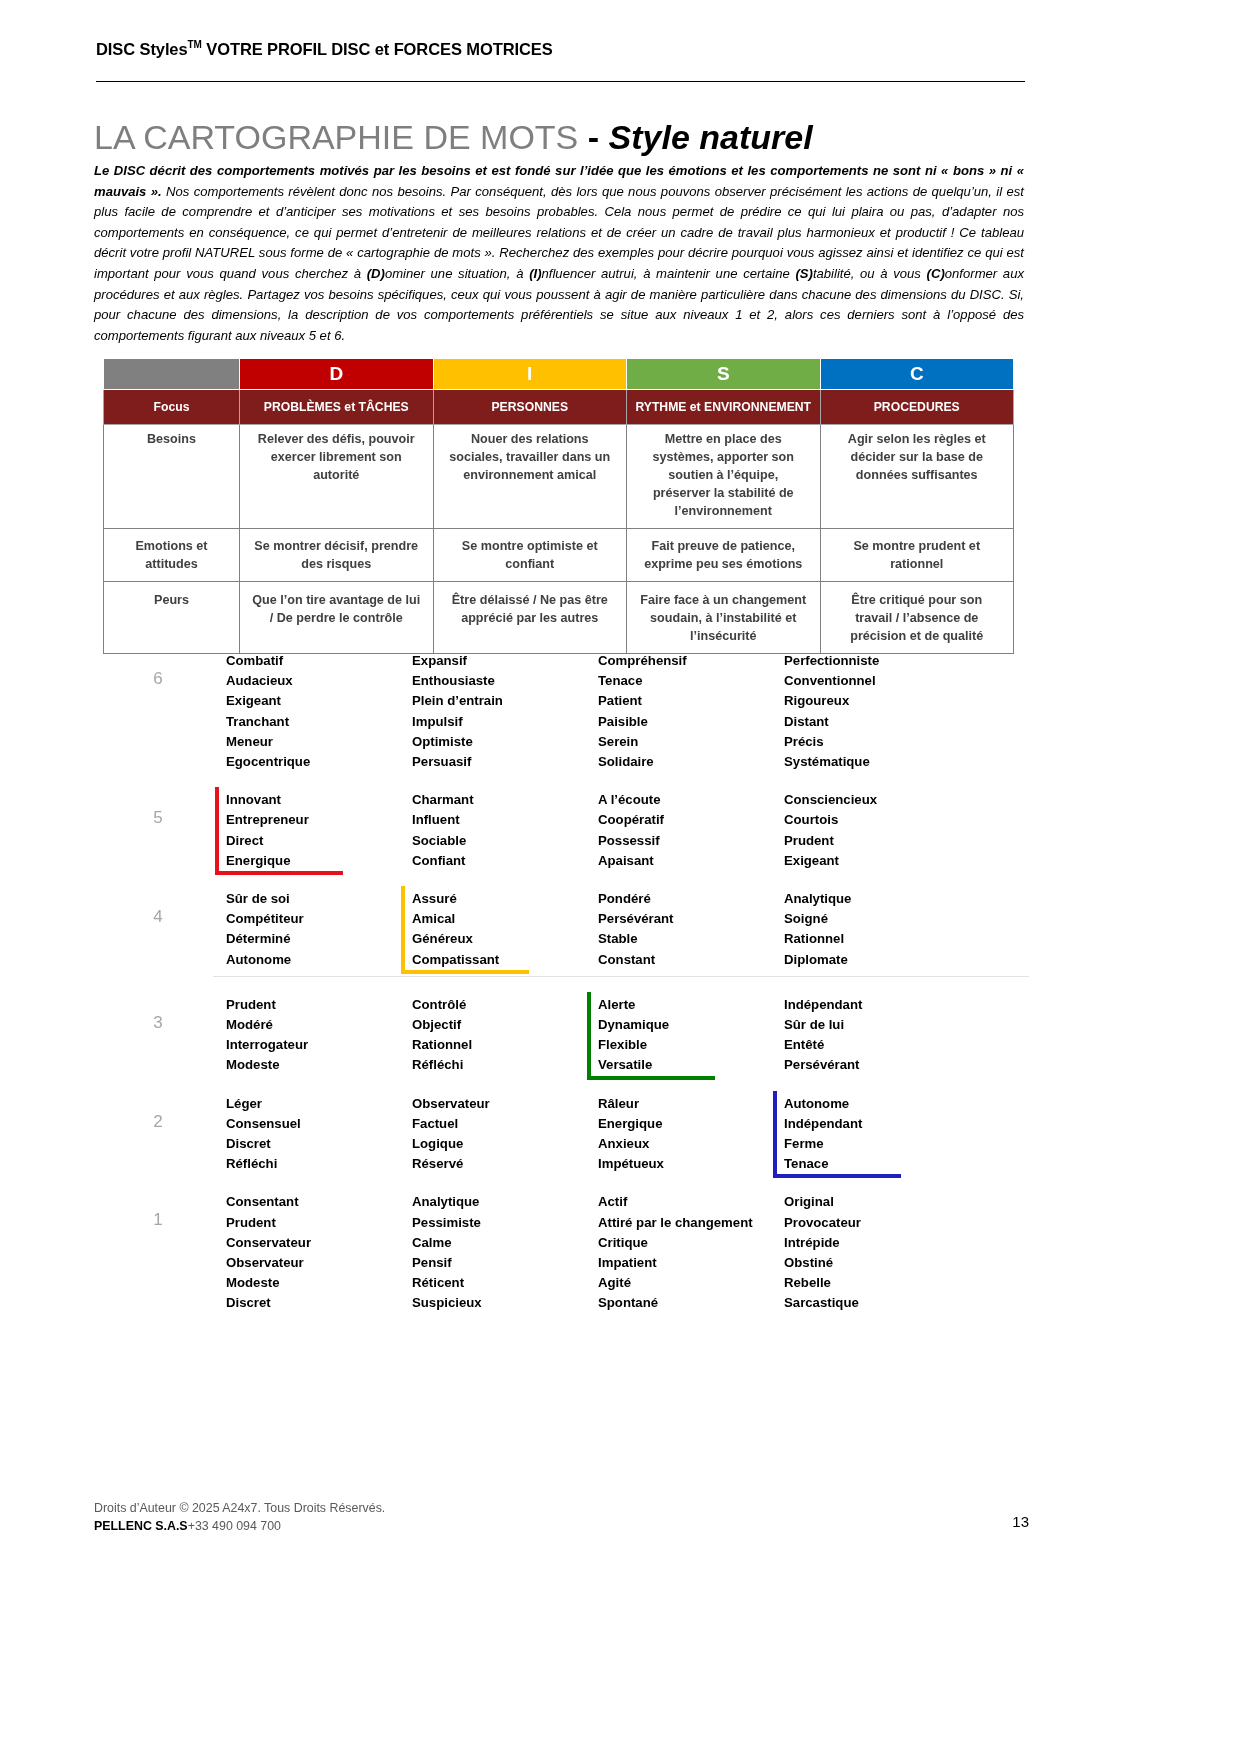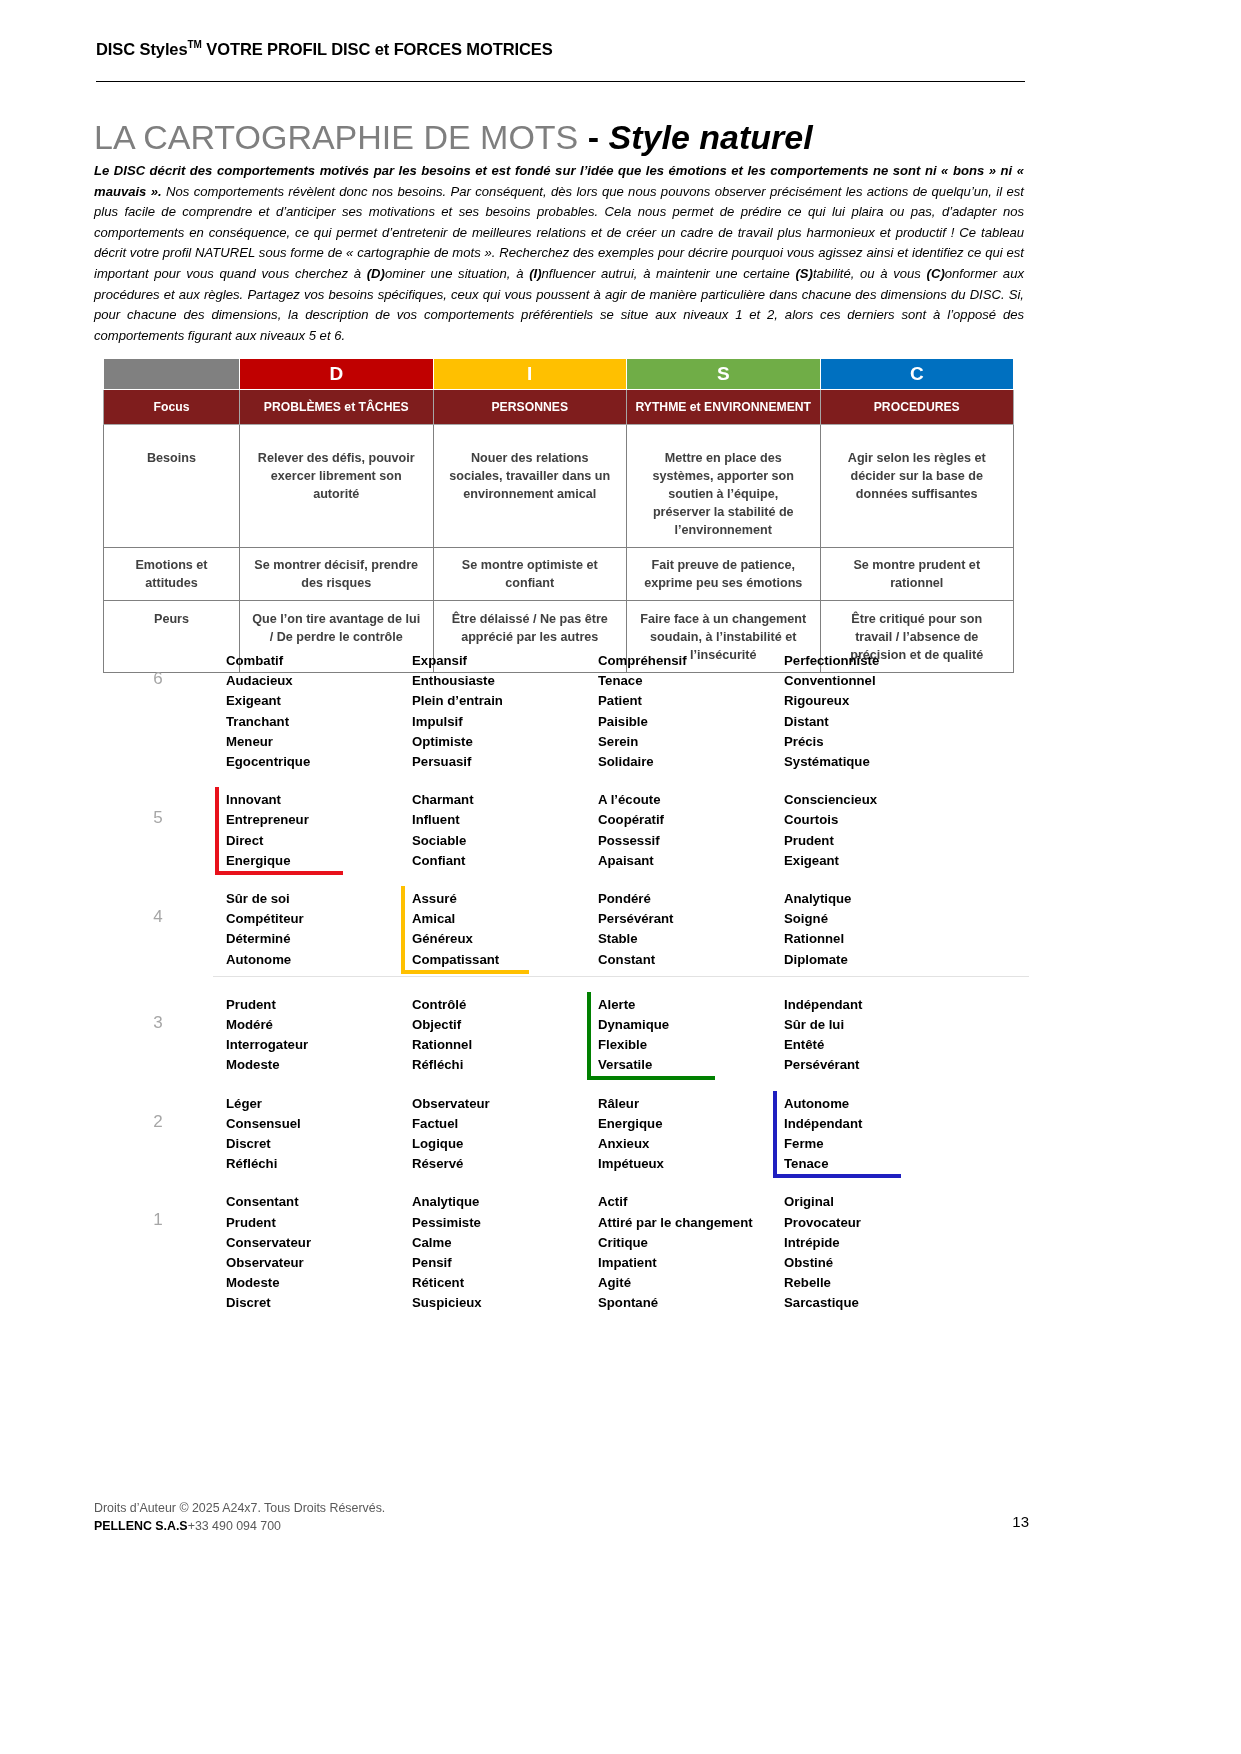--- a/index.html
+++ b/index.html
@@ -125,21 +125,21 @@
 
   tr.row-body td {
     background: #ffffff;
     color: #404040;
     font-size: 12.6px;
     font-weight: bold;
     padding: 8px 12px;
     line-height: 18px;
     border: 1px solid #808080;
   }
-  tr.row-besoins td { height: 95px; vertical-align: top; padding-top: 24px; }
+  tr.row-besoins td { height: 95px; vertical-align: top; padding-top: 5px; }
   tr.row-emotions td { height: 48px; }
   tr.row-peurs td { height: 58px; vertical-align: top; padding-top: 9px; }
 
   
   .wordmap {
     position: absolute;
     left: 103px; top: 650px;
     width: 940px;
   }
   .level-row {

